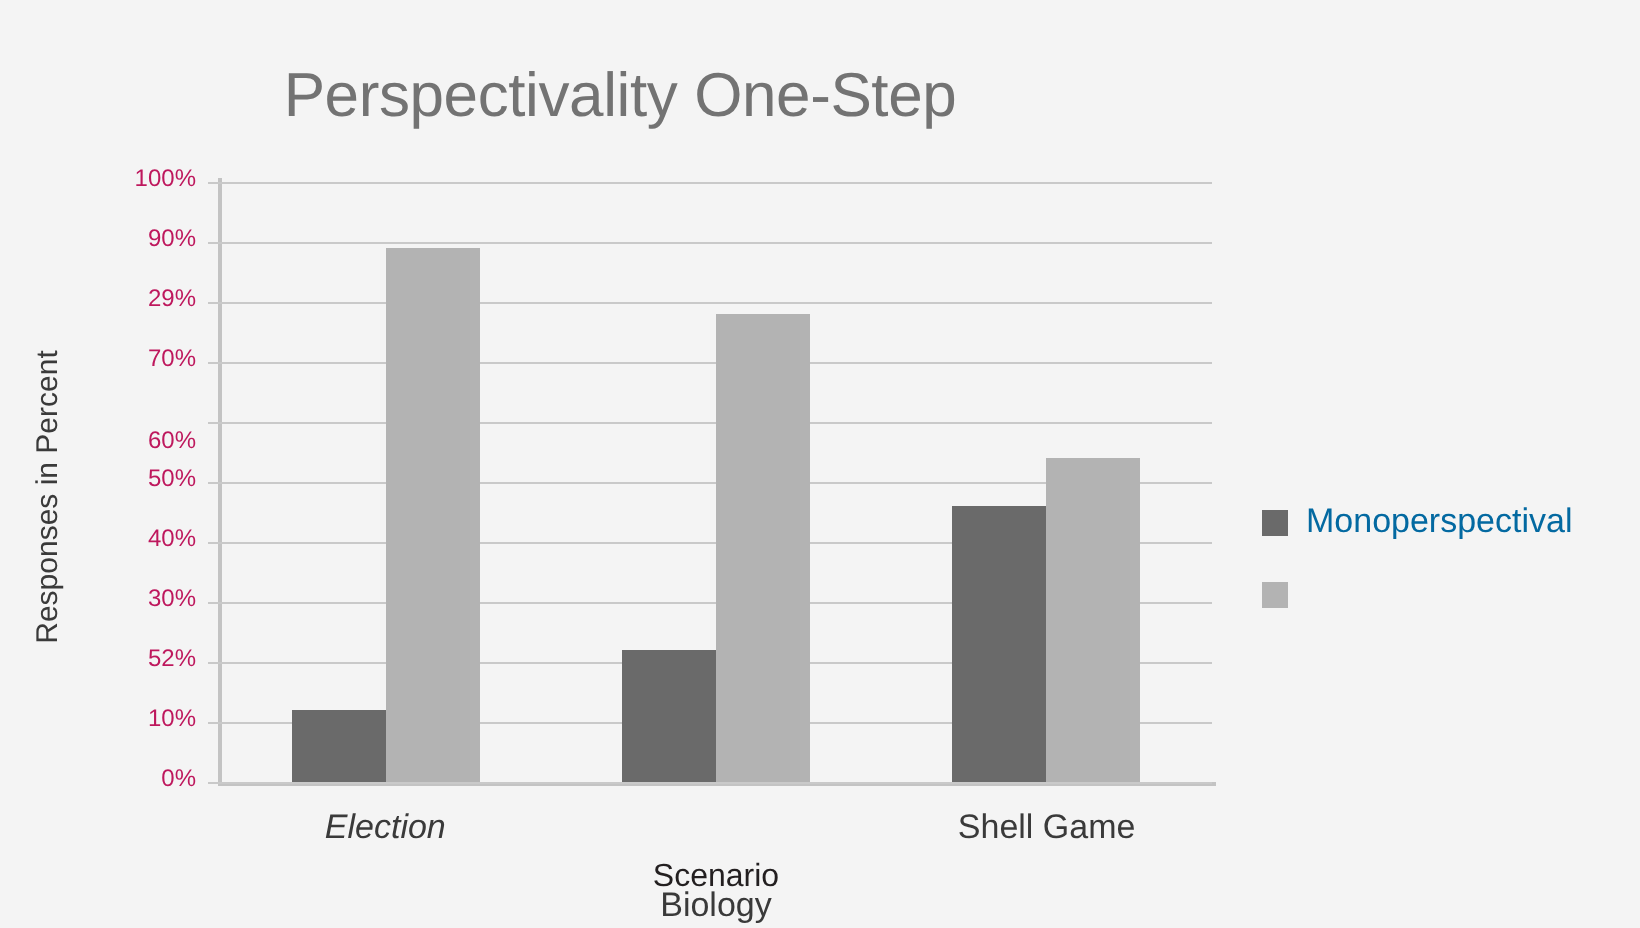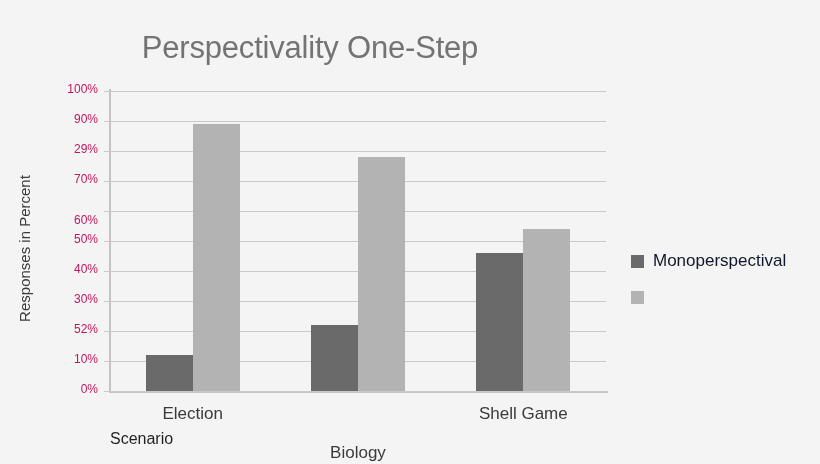--- a/index.html
+++ b/index.html
@@ -112,21 +112,21 @@
     text-align: center;
     font-size: 17px;
     color: #3a3a3a;
     white-space: nowrap;
   }
   #x-axis-title {
     position: absolute;
     left: 110px;
     top: 430px;
     width: 496px;
-    text-align: left;
+    text-align: center;
     font-size: 16px;
     color: #231f20;
   }
 
   
   #legend {
     position: absolute;
     left: 631px;
     top: 243px;
   }
@@ -136,21 +136,21 @@
     height: 36px;
   }
   .legend-swatch {
     width: 13px;
     height: 13px;
     flex: 0 0 13px;
   }
   .legend-label {
     margin-left: 9px;
     font-size: 17px;
-    color: #0f172a;
+    color: #0369a1;
     white-space: nowrap;
   }
 </style>
 </head>
 <body>
 
 <div id="chart-root">
 
   <div id="chart-title">Perspectivality One-Step</div>
 
@@ -201,21 +201,21 @@
       <div class="y-tick-label" style="top: 293px; margin-left: 23px;">30%</div>
       <div class="y-tick-label" style="top: 263px;">40%</div>
       <div class="y-tick-label" style="top: 233px;">50%</div>
       <div class="y-tick-label" style="top: 203px; margin-top: 11px;">60%</div>
       <div class="y-tick-label" style="top: 173px;">70%</div>
       <div class="y-tick-label" style="top: 143px;">29%</div>
       <div class="y-tick-label" style="top: 113px;">90%</div>
       <div class="y-tick-label" style="top: 83px;">100%</div>
     </div>
   <div id="x-tick-labels">
-      <div class="x-tick-label" style="left: 112.667px;">Election</div>
+      <div class="x-tick-label" style="left: 112.667px; font-style: italic;">Election</div>
       <div class="x-tick-label" style="left: 278px; margin-top: 39px;">Biology</div>
       <div class="x-tick-label" style="left: 443.333px;">Shell Game</div>
     </div>
 
   <div id="x-axis-title">Scenario</div>
 
   <div id="legend">
       <div class="legend-row">
         <span class="legend-swatch" style="background: rgb(106, 106, 106);"></span>
         <span class="legend-label">Monoperspectival</span>

